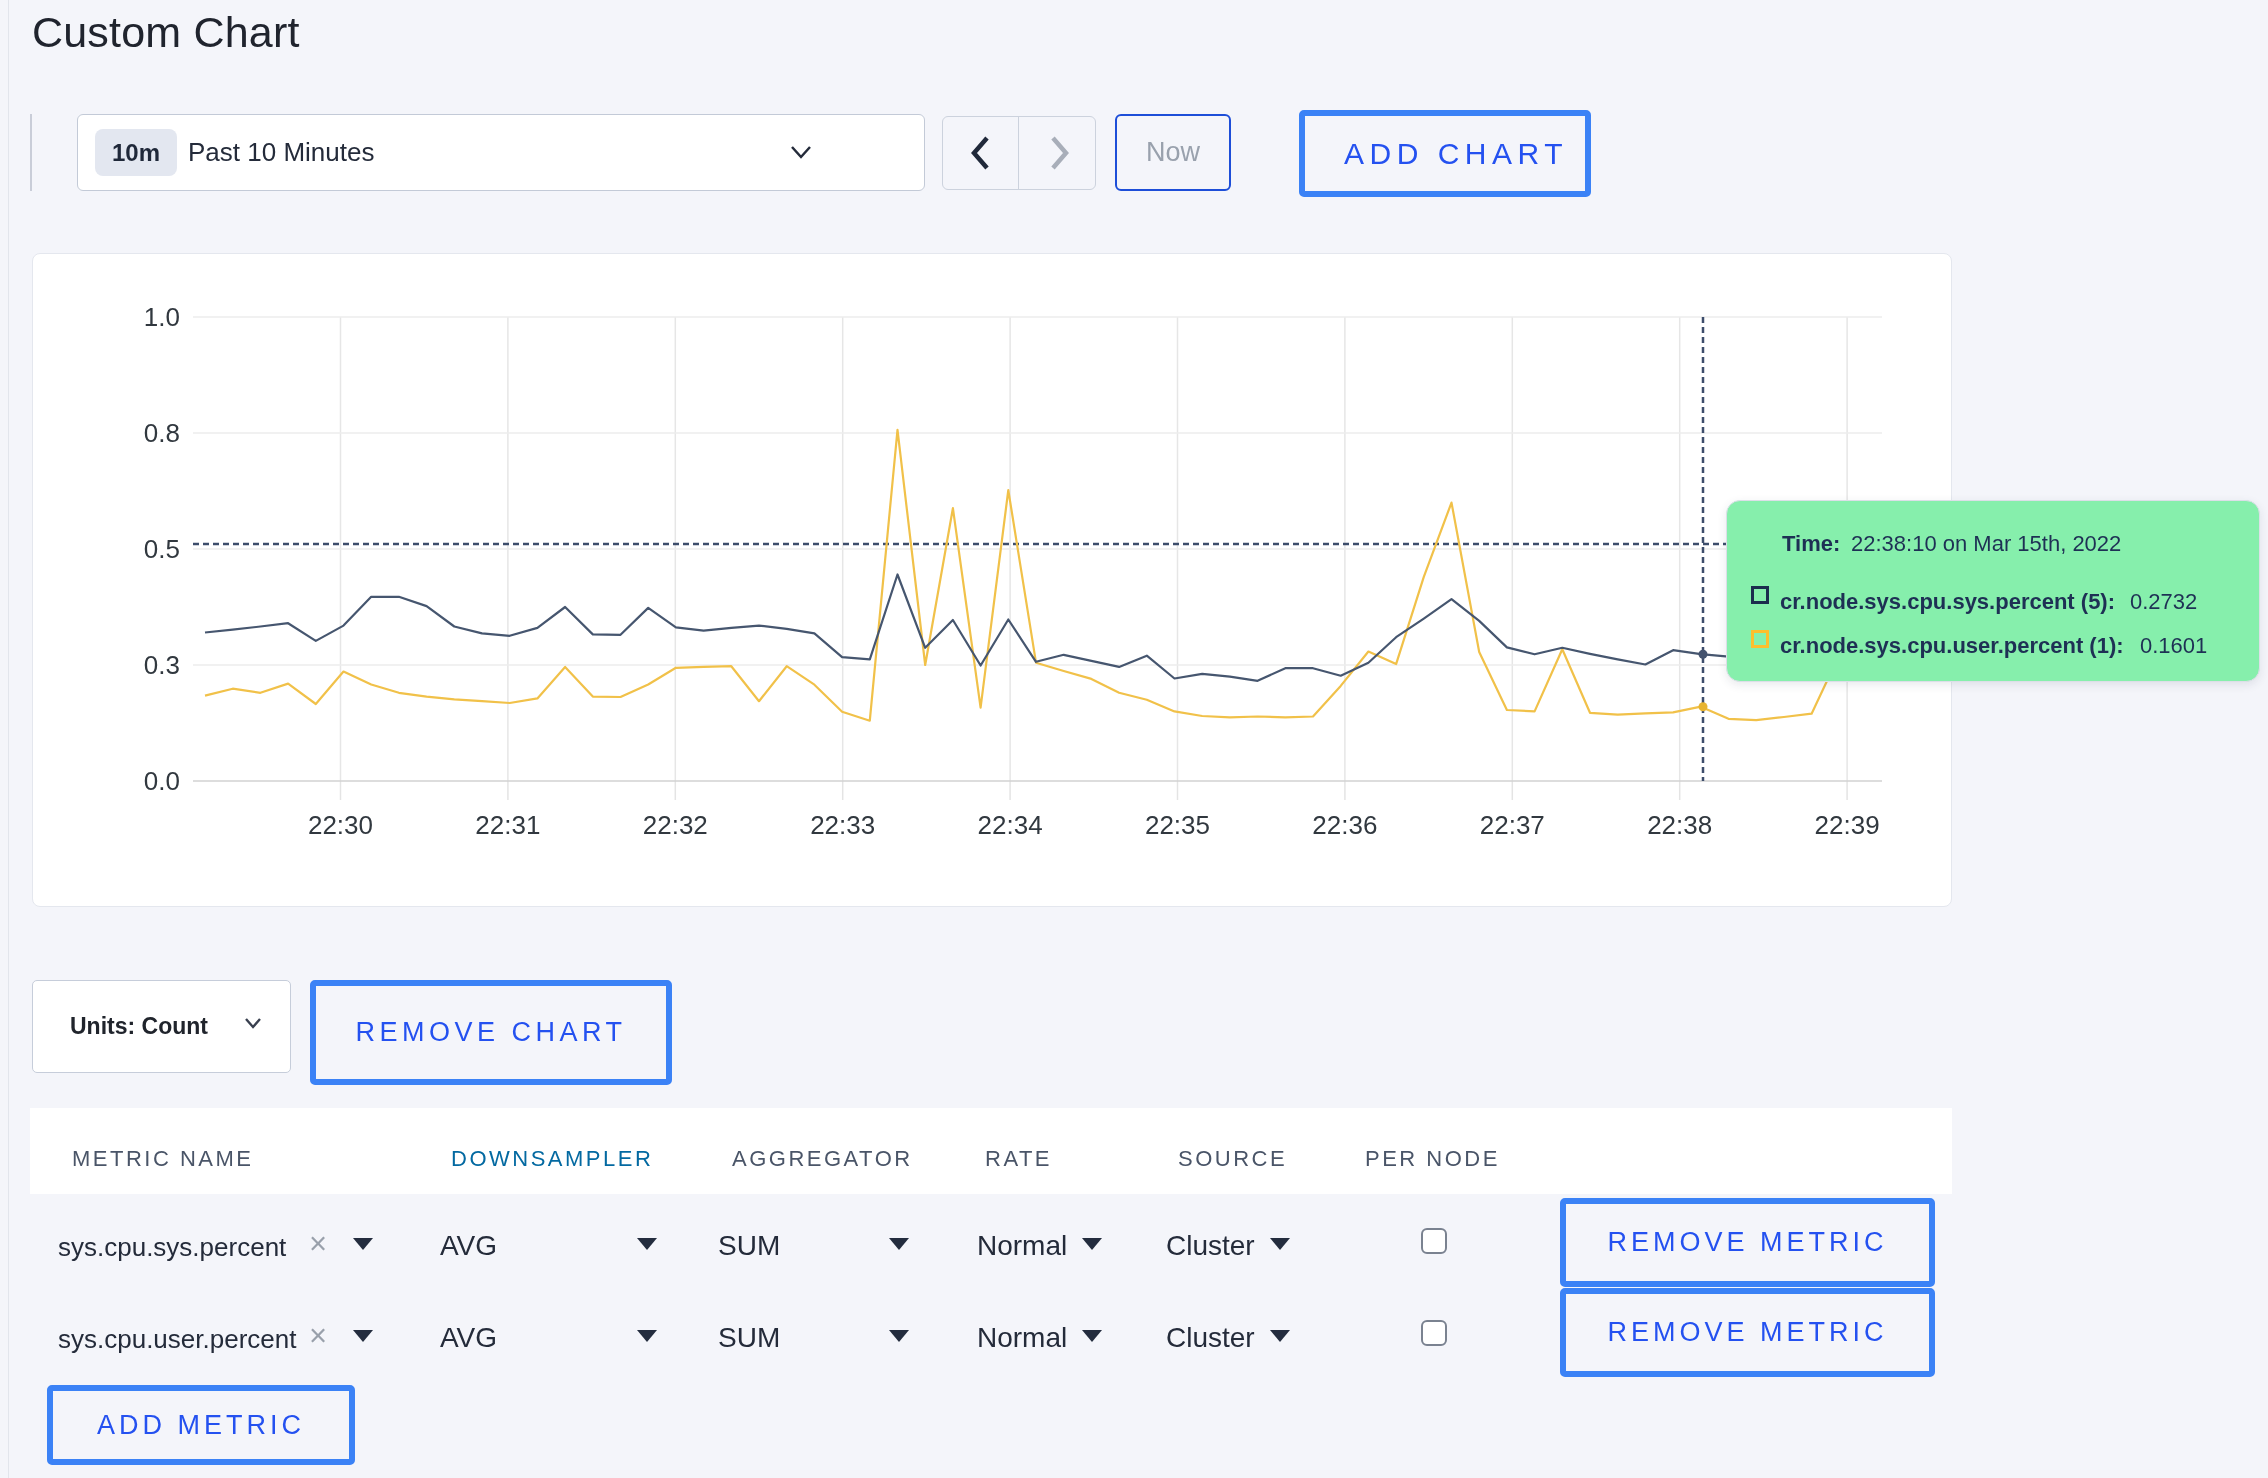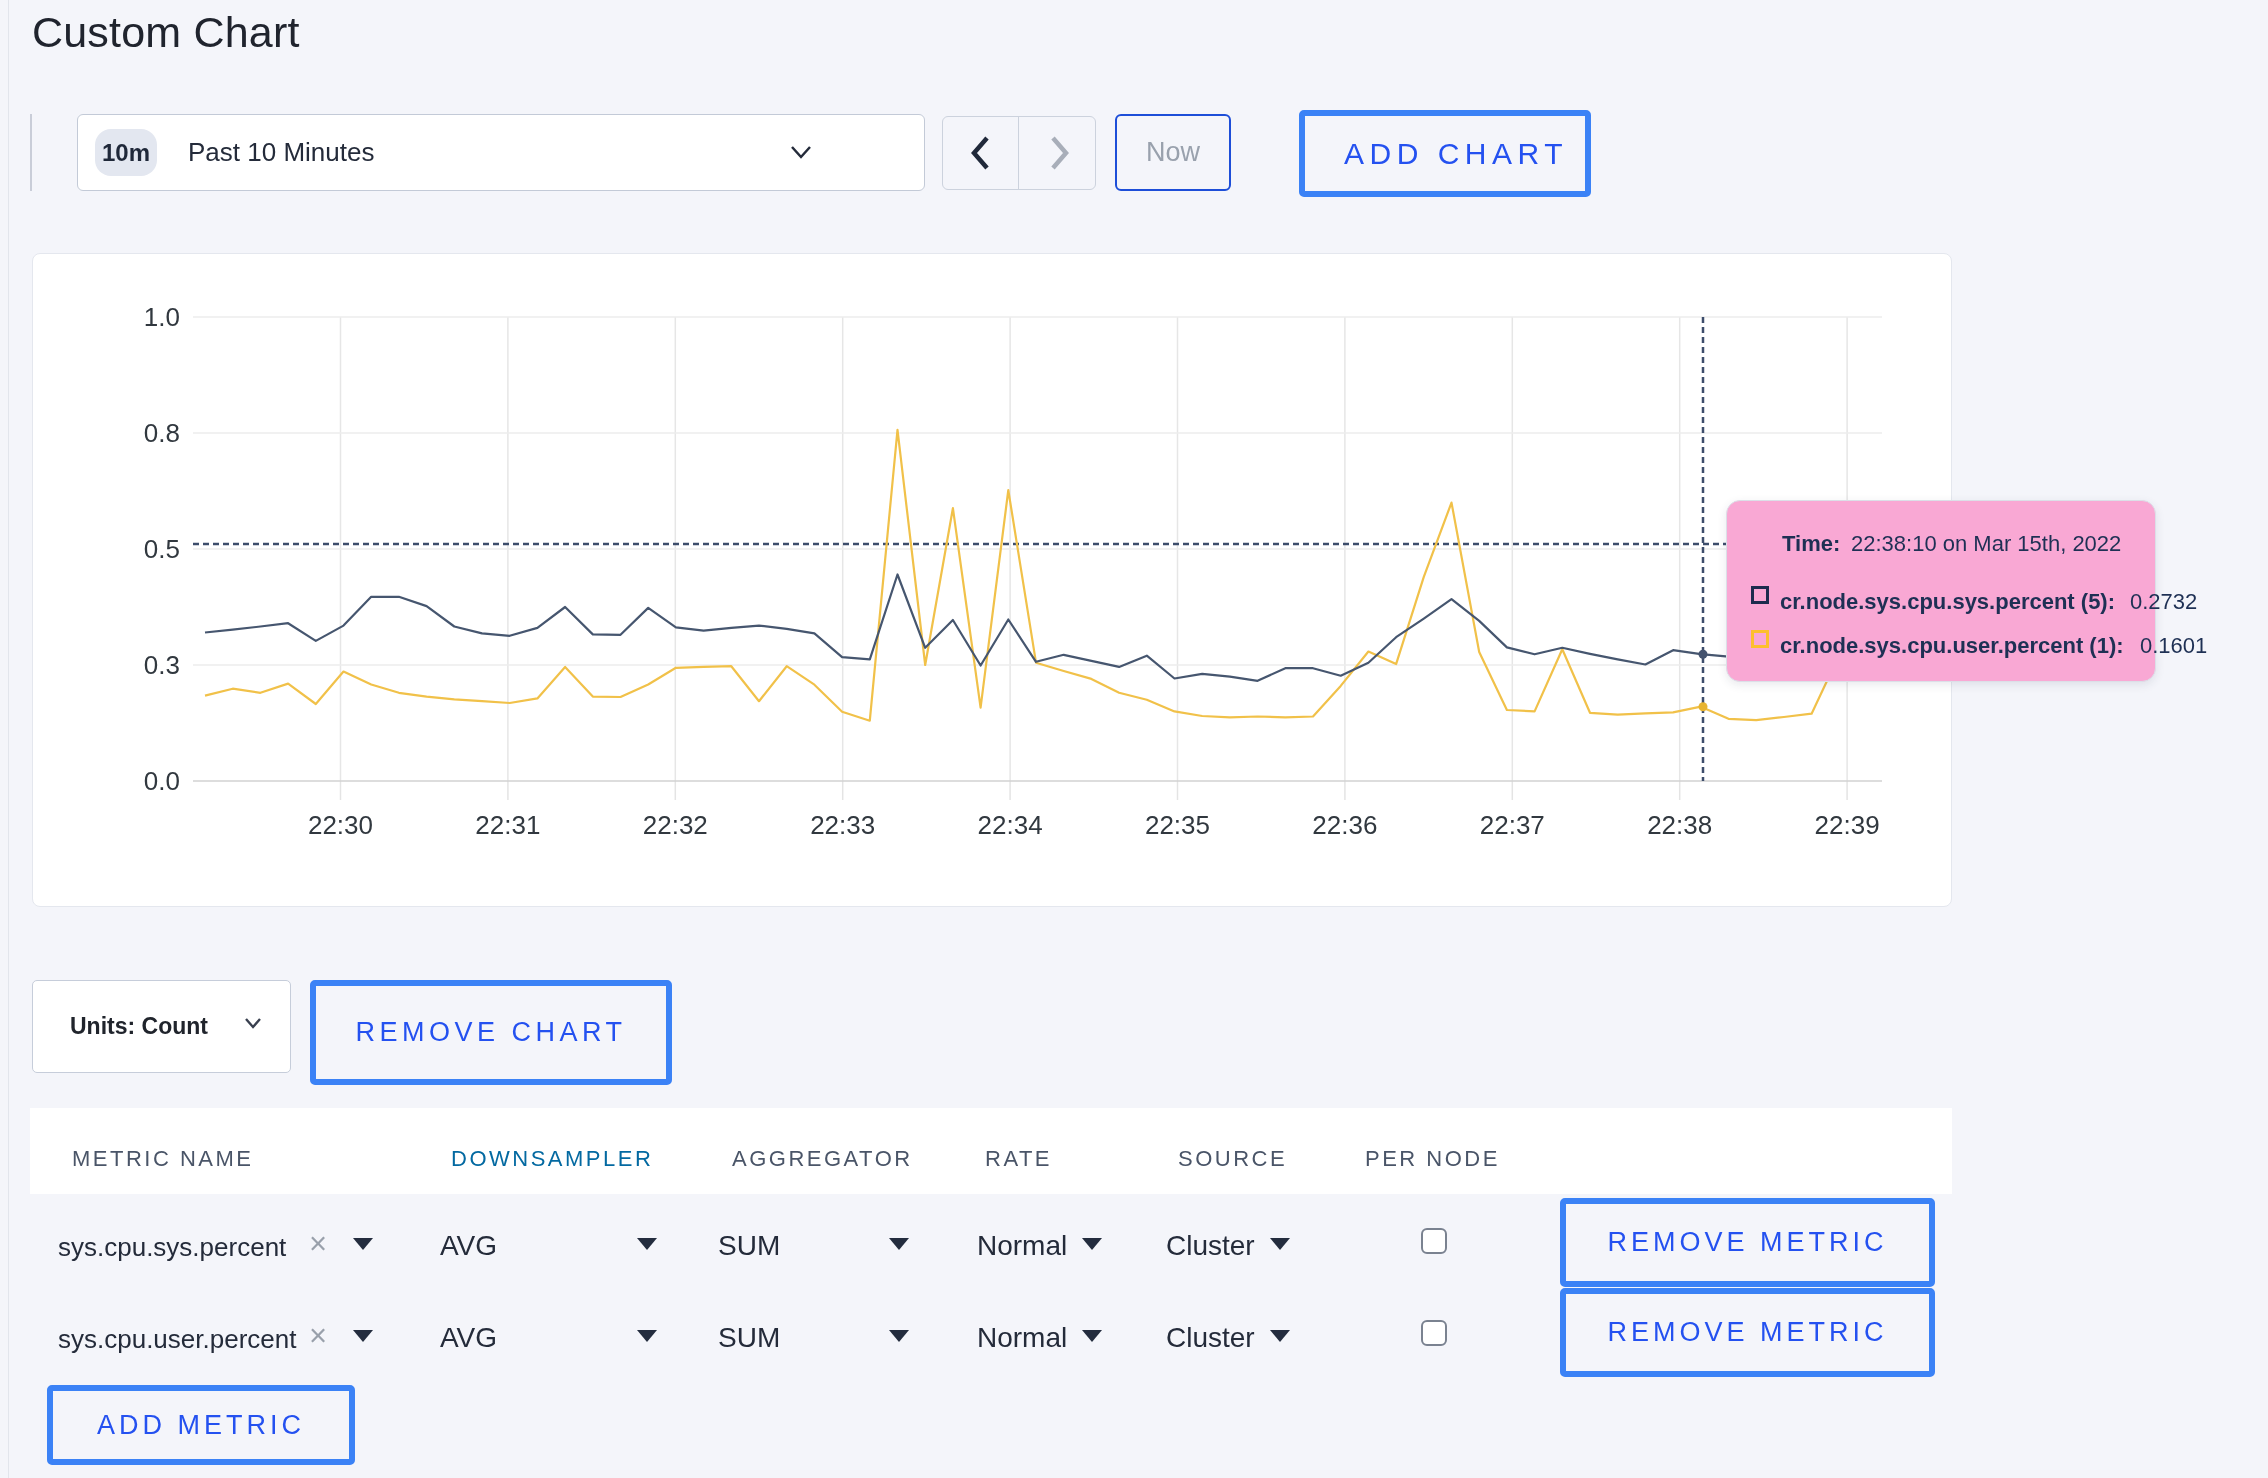--- a/index.html
+++ b/index.html
@@ -5,21 +5,21 @@
 html,body { width:2268px; height:1478px; background:#f4f5fa; font-family:"Liberation Sans",sans-serif; position:relative; overflow:hidden; }
 .abs { position:absolute; }
 .btn { position:absolute; border:6px solid #3b82f6; border-radius:5px; color:#2451f0; letter-spacing:4.5px; font-size:27px; display:flex; align-items:center; justify-content:center; }
 </style></head>
 <body>
 <div class="abs" style="left:8px;top:0;width:1px;height:1478px;background:#e2e5ec"></div>
 <div class="abs" style="left:32px;top:8px;font-size:43px;color:#20242e;letter-spacing:0.2px">Custom Chart</div>
 
 <div class="abs" style="left:30px;top:114px;width:2px;height:77px;background:#c9cdd8"></div>
 <div class="abs" style="left:77px;top:114px;width:848px;height:77px;background:#fff;border:1px solid #c3cad7;border-radius:6px"></div>
-<div class="abs" style="left:95px;top:129px;width:62px;height:47px;background:#e3e7f0;border-radius:16px;display:flex;align-items:center;justify-content:center;font-weight:bold;font-size:24px;color:#1f2839">10m</div>
+<div class="abs" style="left:95px;top:129px;width:82px;height:47px;background:#e3e7f0;border-radius:8px;display:flex;align-items:center;justify-content:center;font-weight:bold;font-size:24px;color:#1f2839">10m</div>
 <div class="abs" style="left:188px;top:114px;height:77px;display:flex;align-items:center;font-size:26px;color:#242b3a">Past 10 Minutes</div>
 <svg class="abs" style="left:790px;top:144px" width="22" height="16" viewBox="0 0 22 16">
     <polyline points="2,3 11,13 20,3" fill="none" stroke="#242b3a" stroke-width="2.5"></polyline>
   </svg>
 
 <div class="abs" style="left:942px;top:116px;width:154px;height:74px;border:1px solid #ccd2dd;border-radius:6px"></div>
 <div class="abs" style="left:1018px;top:116px;width:1px;height:74px;background:#ccd2dd"></div>
 <svg class="abs" style="left:970px;top:136px" width="22" height="34" viewBox="0 0 22 34">
     <polyline points="17,2 4,17 17,32" fill="none" stroke="#20293a" stroke-width="4.5"></polyline>
   </svg>
@@ -74,21 +74,21 @@
 <text x="1646.7" y="580" text-anchor="middle" font-size="26" fill="#31383f">22:38</text>
 <text x="1814.1" y="580" text-anchor="middle" font-size="26" fill="#31383f">22:39</text>
 <text x="147" y="72" text-anchor="end" font-size="26" fill="#31383f">1.0</text>
 <text x="147" y="188" text-anchor="end" font-size="26" fill="#31383f">0.8</text>
 <text x="147" y="304" text-anchor="end" font-size="26" fill="#31383f">0.5</text>
 <text x="147" y="420" text-anchor="end" font-size="26" fill="#31383f">0.3</text>
 <text x="147" y="536" text-anchor="end" font-size="26" fill="#31383f">0.0</text>
 </svg>
 </div>
 
-<div class="abs" style="left:1726px;top:500px;width:430px;height:182px;background:#f9a8d4;border:1px solid #dcdfe8;border-radius:14px;box-shadow:0 3px 10px rgba(40,50,80,0.10)">
+<div class="abs" style="left:1726px;top:500px;width:534px;height:182px;background:#86efac;border:1px solid #dcdfe8;border-radius:14px;box-shadow:0 3px 10px rgba(40,50,80,0.10)">
   <div class="abs" style="left:55px;top:30px;font-size:22px;color:#1e3054"><b>Time:</b></div>
   <div class="abs" style="left:124px;top:30px;font-size:22px;color:#1e3054">22:38:10 on Mar 15th, 2022</div>
   <div class="abs" style="left:24px;top:85px;width:18px;height:18px;border:3px solid #1c2c4e"></div>
   <div class="abs" style="left:53px;top:88px;font-size:22px;color:#1e3054;font-weight:bold">cr.node.sys.cpu.sys.percent (5):</div>
   <div class="abs" style="left:403px;top:88px;font-size:22px;color:#1e3054">0.2732</div>
   <div class="abs" style="left:24px;top:129px;width:18px;height:18px;border:3px solid #fdbf2d"></div>
   <div class="abs" style="left:53px;top:132px;font-size:22px;color:#1e3054;font-weight:bold">cr.node.sys.cpu.user.percent (1):</div>
   <div class="abs" style="left:413px;top:132px;font-size:22px;color:#1e3054">0.1601</div>
 </div>
 

